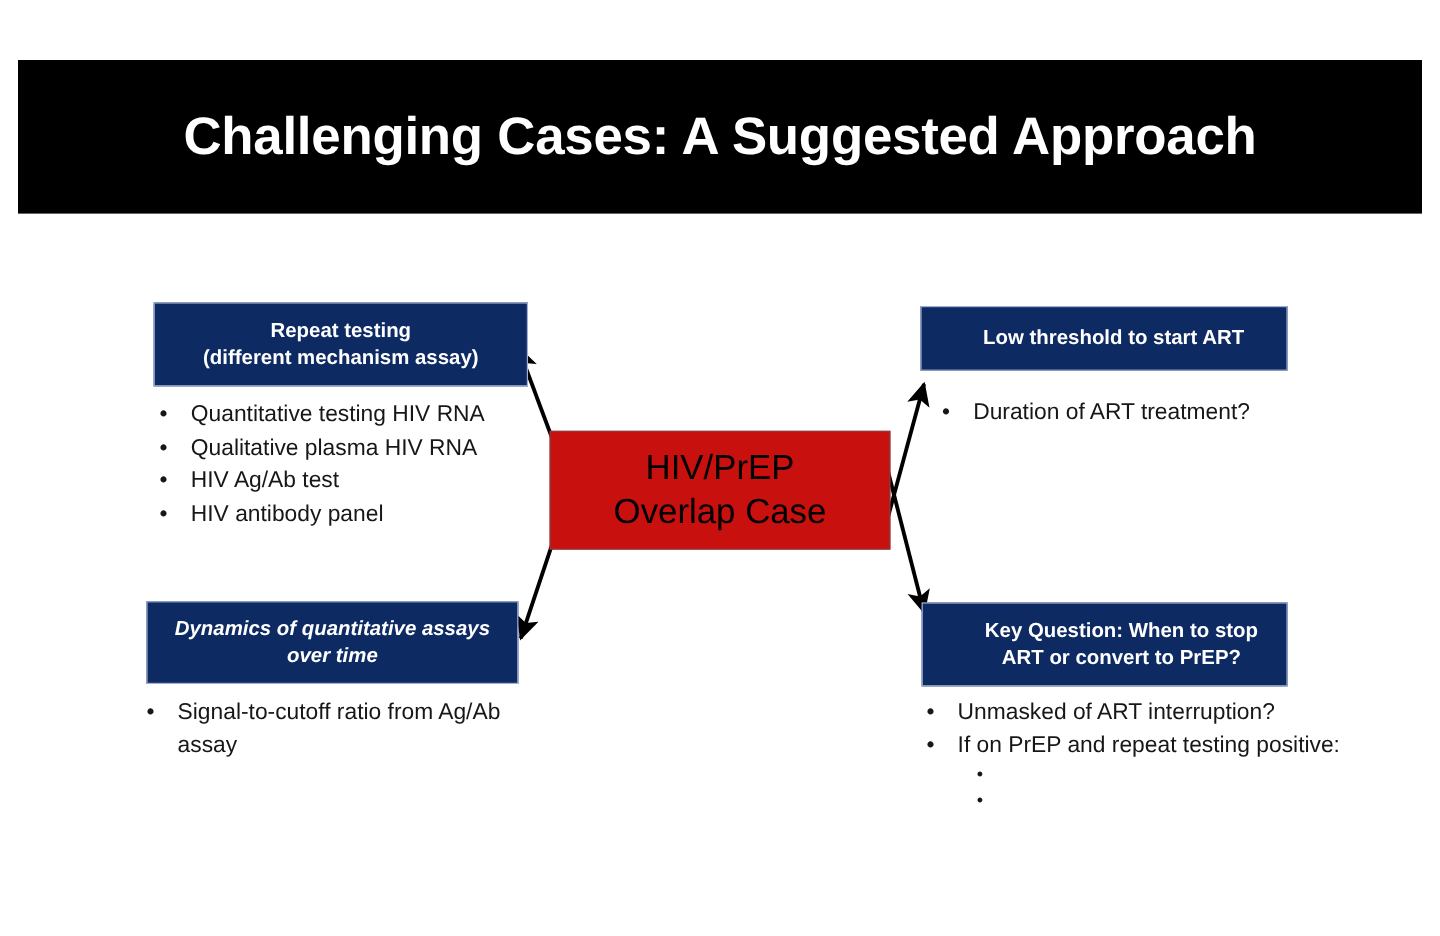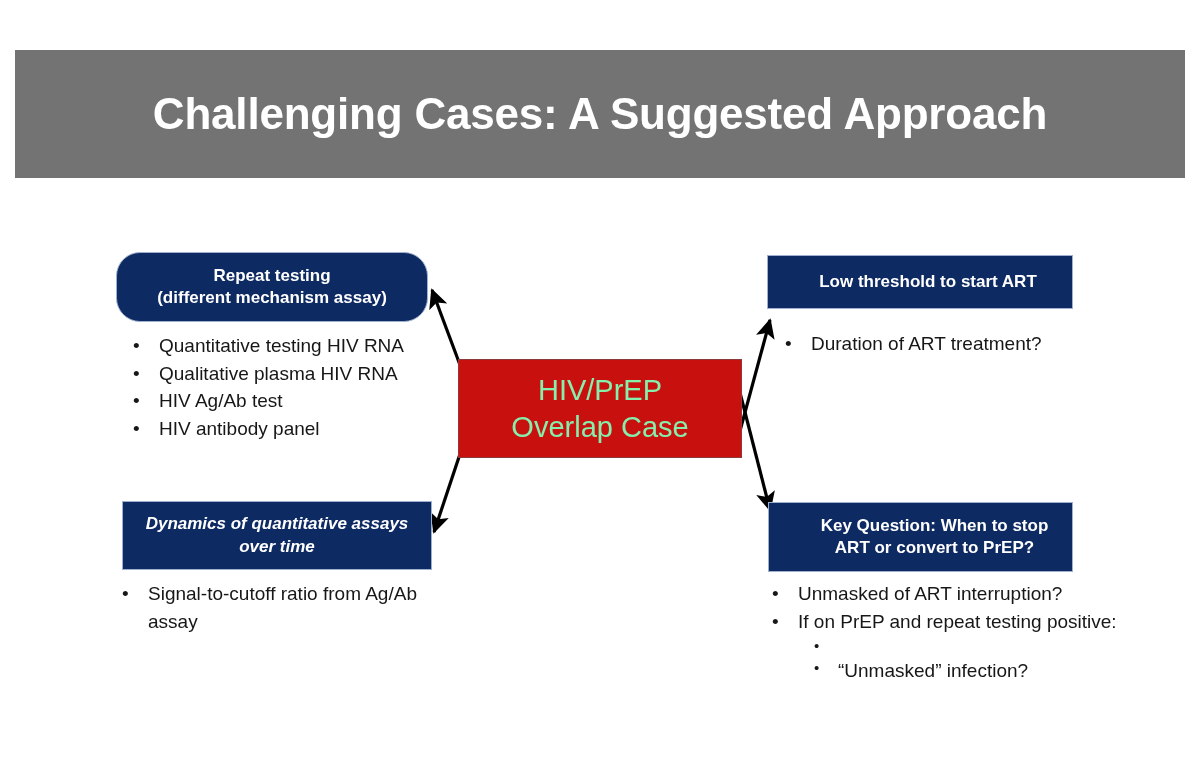--- a/index.html
+++ b/index.html
@@ -16,21 +16,21 @@
     color: #111111;
   }
 
   
   #title-bar {
     position: absolute;
     left: 15px;
     top: 50px;
     width: 1170px;
     height: 128px;
-    background: #737373;
+    background: #000000;
     display: flex;
     align-items: center;
     justify-content: center;
     box-sizing: border-box;
   }
   #title-text {
     color: #ffffff;
     font-size: 44px;
     font-weight: 600;
     letter-spacing: -0.2px;
@@ -50,40 +50,40 @@
     text-align: center;
     color: #ffffff;
     font-size: 17px;
     font-weight: 600;
     line-height: 1.3;
     padding: 4px 8px;
     z-index: 3;
   }
   .node-box .box-label { display: block; white-space: pre-line; }
 
-  #box-repeat-testing { left: 116px; top: 252px; width: 312px; height: 70px; border-radius: 24px; }
+  #box-repeat-testing { left: 128px; top: 252px; width: 312px; height: 70px; }
   #box-dynamics       { left: 122px; top: 501px; width: 310px; height: 69px; font-style: italic; }
   #box-low-threshold  { left: 767px; top: 255px; width: 306px; height: 54px; padding-left: 24px; }
   #box-key-question   { left: 768px; top: 502px; width: 305px; height: 70px; padding-left: 36px; }
 
   
   #box-center {
     position: absolute;
     left: 458px;
     top: 359px;
     width: 284px;
     height: 99px;
     background: #c8100f;
     border: 1px solid #8c3a3a;
     box-sizing: border-box;
     display: flex;
     align-items: center;
     justify-content: center;
     text-align: center;
-    color: #86efac;
+    color: #000000;
     font-size: 29px;
     font-weight: 500;
     line-height: 1.25;
     z-index: 4;
   }
   #box-center .box-label { display: block; white-space: pre-line; }
 
   
   .bullet-list {
     position: absolute;
@@ -209,15 +209,14 @@
     </div>
     <div class="bullet-row">
       <span class="dot">•</span>
       <span class="btext">If on PrEP and repeat testing positive:</span>
     </div>
     <div class="bullet-row sub">
       <span class="dot">•</span>
     </div>
     <div class="bullet-row sub">
       <span class="dot">•</span>
-      <span class="btext">“Unmasked” infection?</span>
     </div>
   </div>
 
 </body></html>

